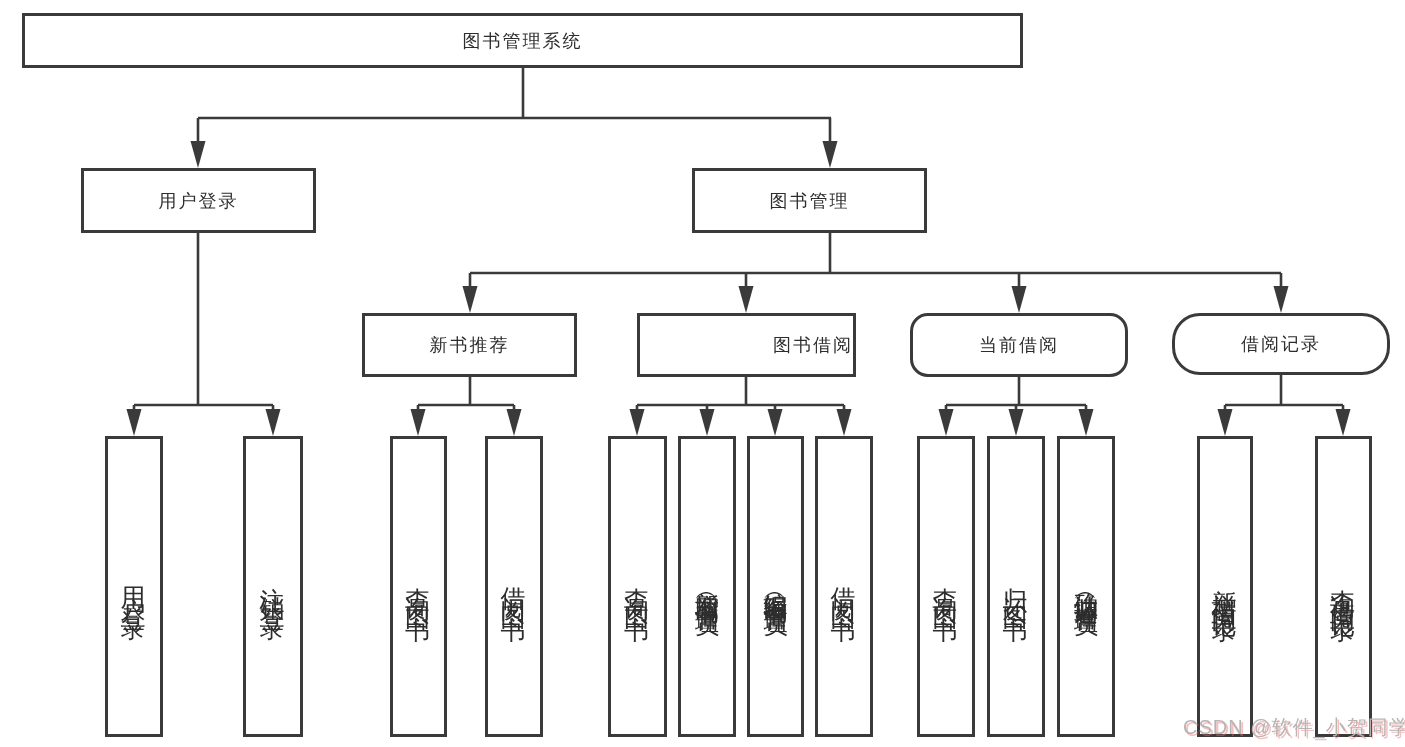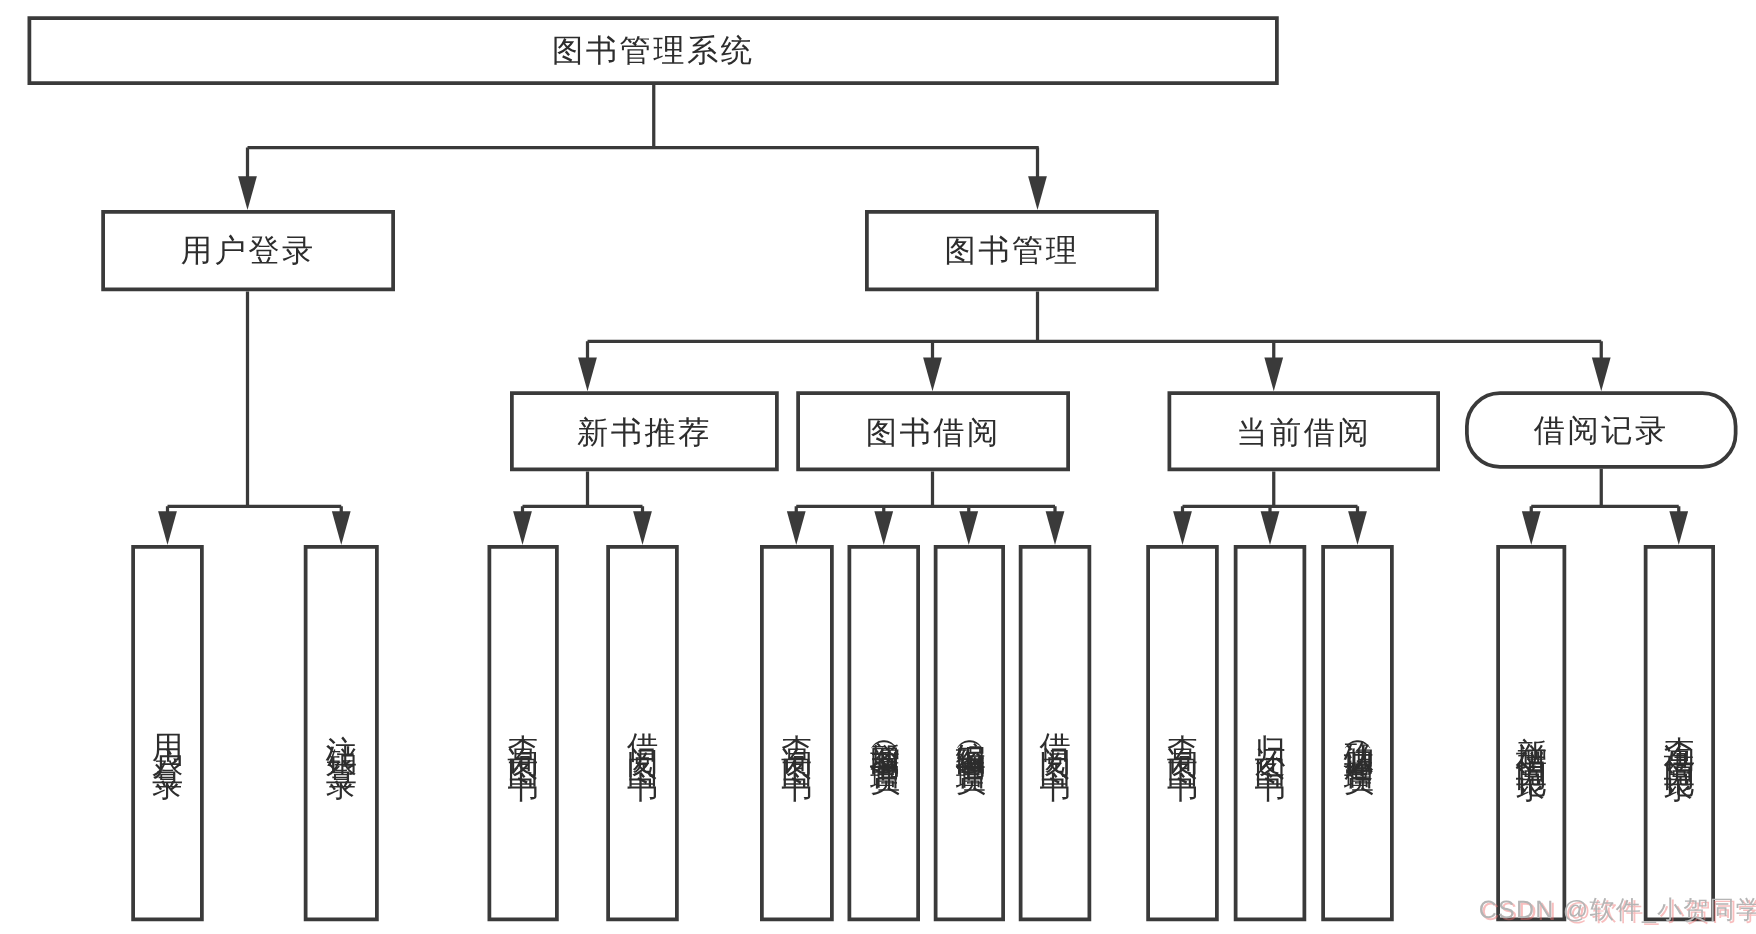--- a/index.html
+++ b/index.html
@@ -6,21 +6,21 @@
   body { font-family:"Liberation Sans", sans-serif; }
   #stage {
     position:relative; width:1405px; height:747px; background:#ffffff;
     overflow:hidden;
   }
   #wires { position:absolute; left:0; top:0; z-index:1; }
   .hbox {
     position:absolute; z-index:2; box-sizing:border-box;
     background:#ffffff; border:3px solid #3a3a3a;
     display:flex; align-items:center; justify-content:center;
-    font-size:25px; color:#2d2d2d; letter-spacing:2px;
+    font-size:18px; color:#2d2d2d; letter-spacing:2px;
     white-space:nowrap;
   }
   .vbox {
     position:absolute; z-index:2; box-sizing:border-box;
     top:436px; height:301px;
     background:#ffffff; border:3px solid #3a3a3a;
     display:flex; align-items:center; justify-content:center;
     writing-mode:vertical-rl; text-orientation:mixed;
     font-size:25px; color:#2d2d2d; letter-spacing:10px;
     white-space:nowrap;
@@ -107,27 +107,27 @@
     <span>图书管理系统</span>
   </div>
 
   <div class="hbox" style="left:81px; top:168px; width:235px; height:65px;">
     <span>用户登录</span>
   </div>
   <div class="hbox" style="left:692px; top:168px; width:235px; height:65px;">
     <span>图书管理</span>
   </div>
 
-  <div class="hbox" style="left:362px; top:313px; width:215px; height:64px;margin-left:46px;">
+  <div class="hbox" style="left:362px; top:313px; width:215px; height:64px;">
     <span>新书推荐</span>
   </div>
-  <div class="hbox" style="left:637px; top:313px; width:219px; height:64px;">
+  <div class="hbox" style="left:637px; top:313px; width:219px; height:64px;justify-content:flex-end;">
     <span>图书借阅</span>
   </div>
-  <div class="hbox" style="left:934px; top:313px; width:218px; height:64px;">
+  <div class="hbox" style="left:910px; top:313px; width:218px; height:64px;border-radius:18px;">
     <span>当前借阅</span>
   </div>
   <div class="hbox" style="left:1172px; top:313px; width:218px; height:62px;border-radius:28px;">
     <span>借阅记录</span>
   </div>
 
   <div class="vbox" style="left:105px; width:58px;">
     <span>用户登录</span>
   </div>
   <div class="vbox" style="left:243px; width:60px;">

